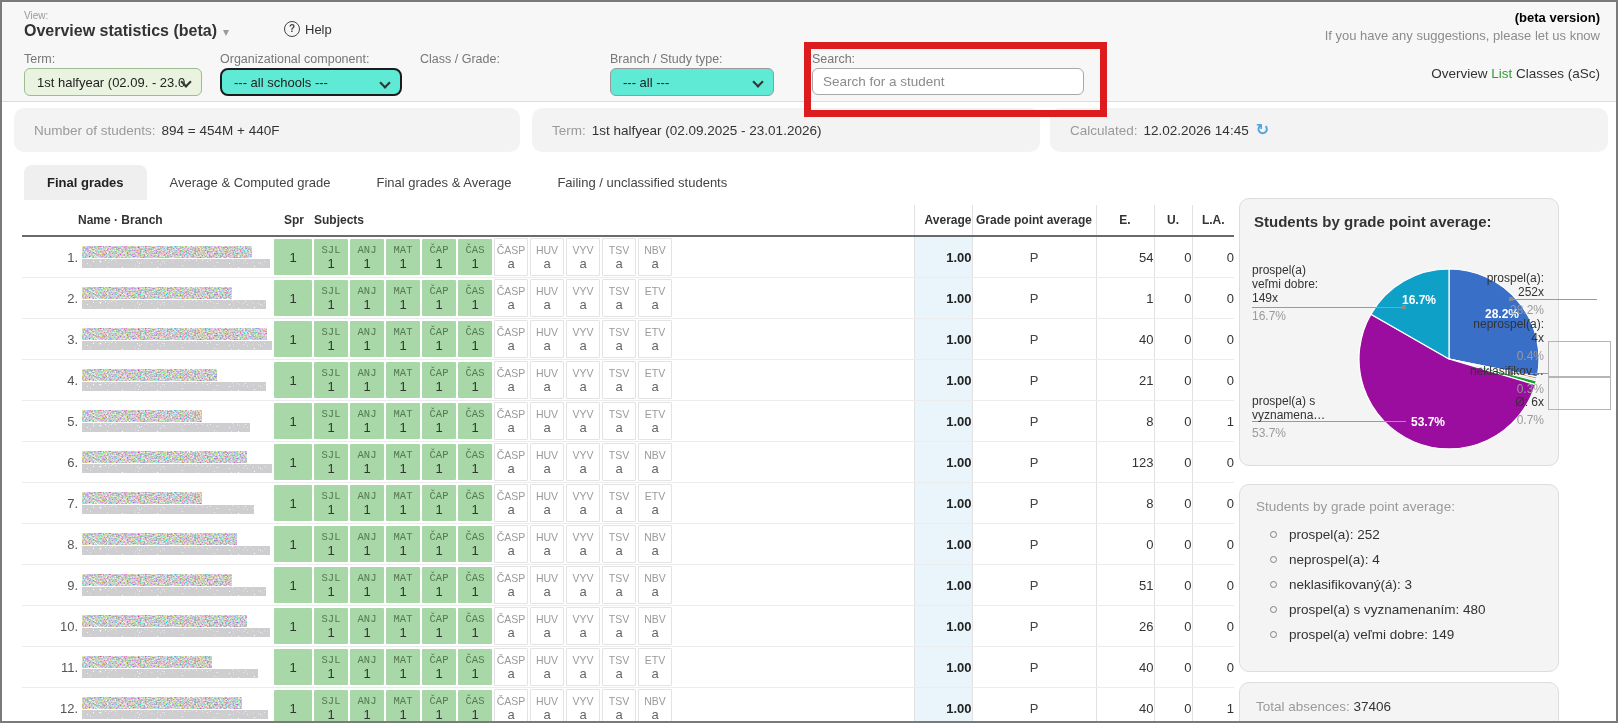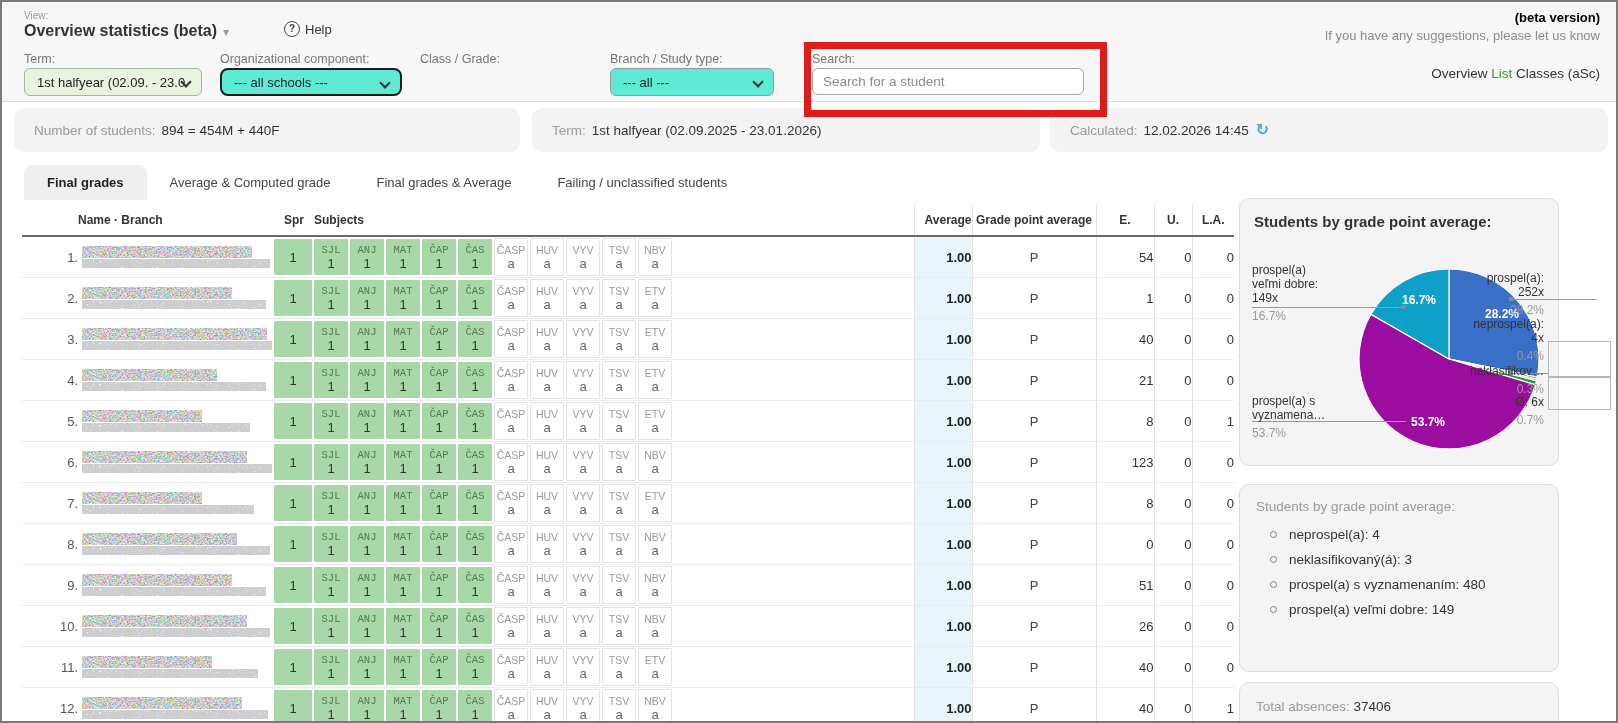--- a/index.html
+++ b/index.html
@@ -1246,20 +1246,24 @@
     <div class="co right" style="right:14px;top:196px;width:120px">
       <div>Ø: 6x</div>
       <div class="pct">0.7%</div>
     </div>
   </div>
 
   <div class="panel" id="legend-panel">
     <div class="legend-title">Students by grade point average:</div>
     <div class="legend-item">
         <span class="bullet"></span>
+        <span>prospel(a): 252</span>
+      </div>
+    <div class="legend-item">
+        <span class="bullet"></span>
         <span>neprospel(a): 4</span>
       </div>
     <div class="legend-item">
         <span class="bullet"></span>
         <span>neklasifikovaný(á): 3</span>
       </div>
     <div class="legend-item">
         <span class="bullet"></span>
         <span>prospel(a) s vyznamenaním: 480</span>
       </div>

